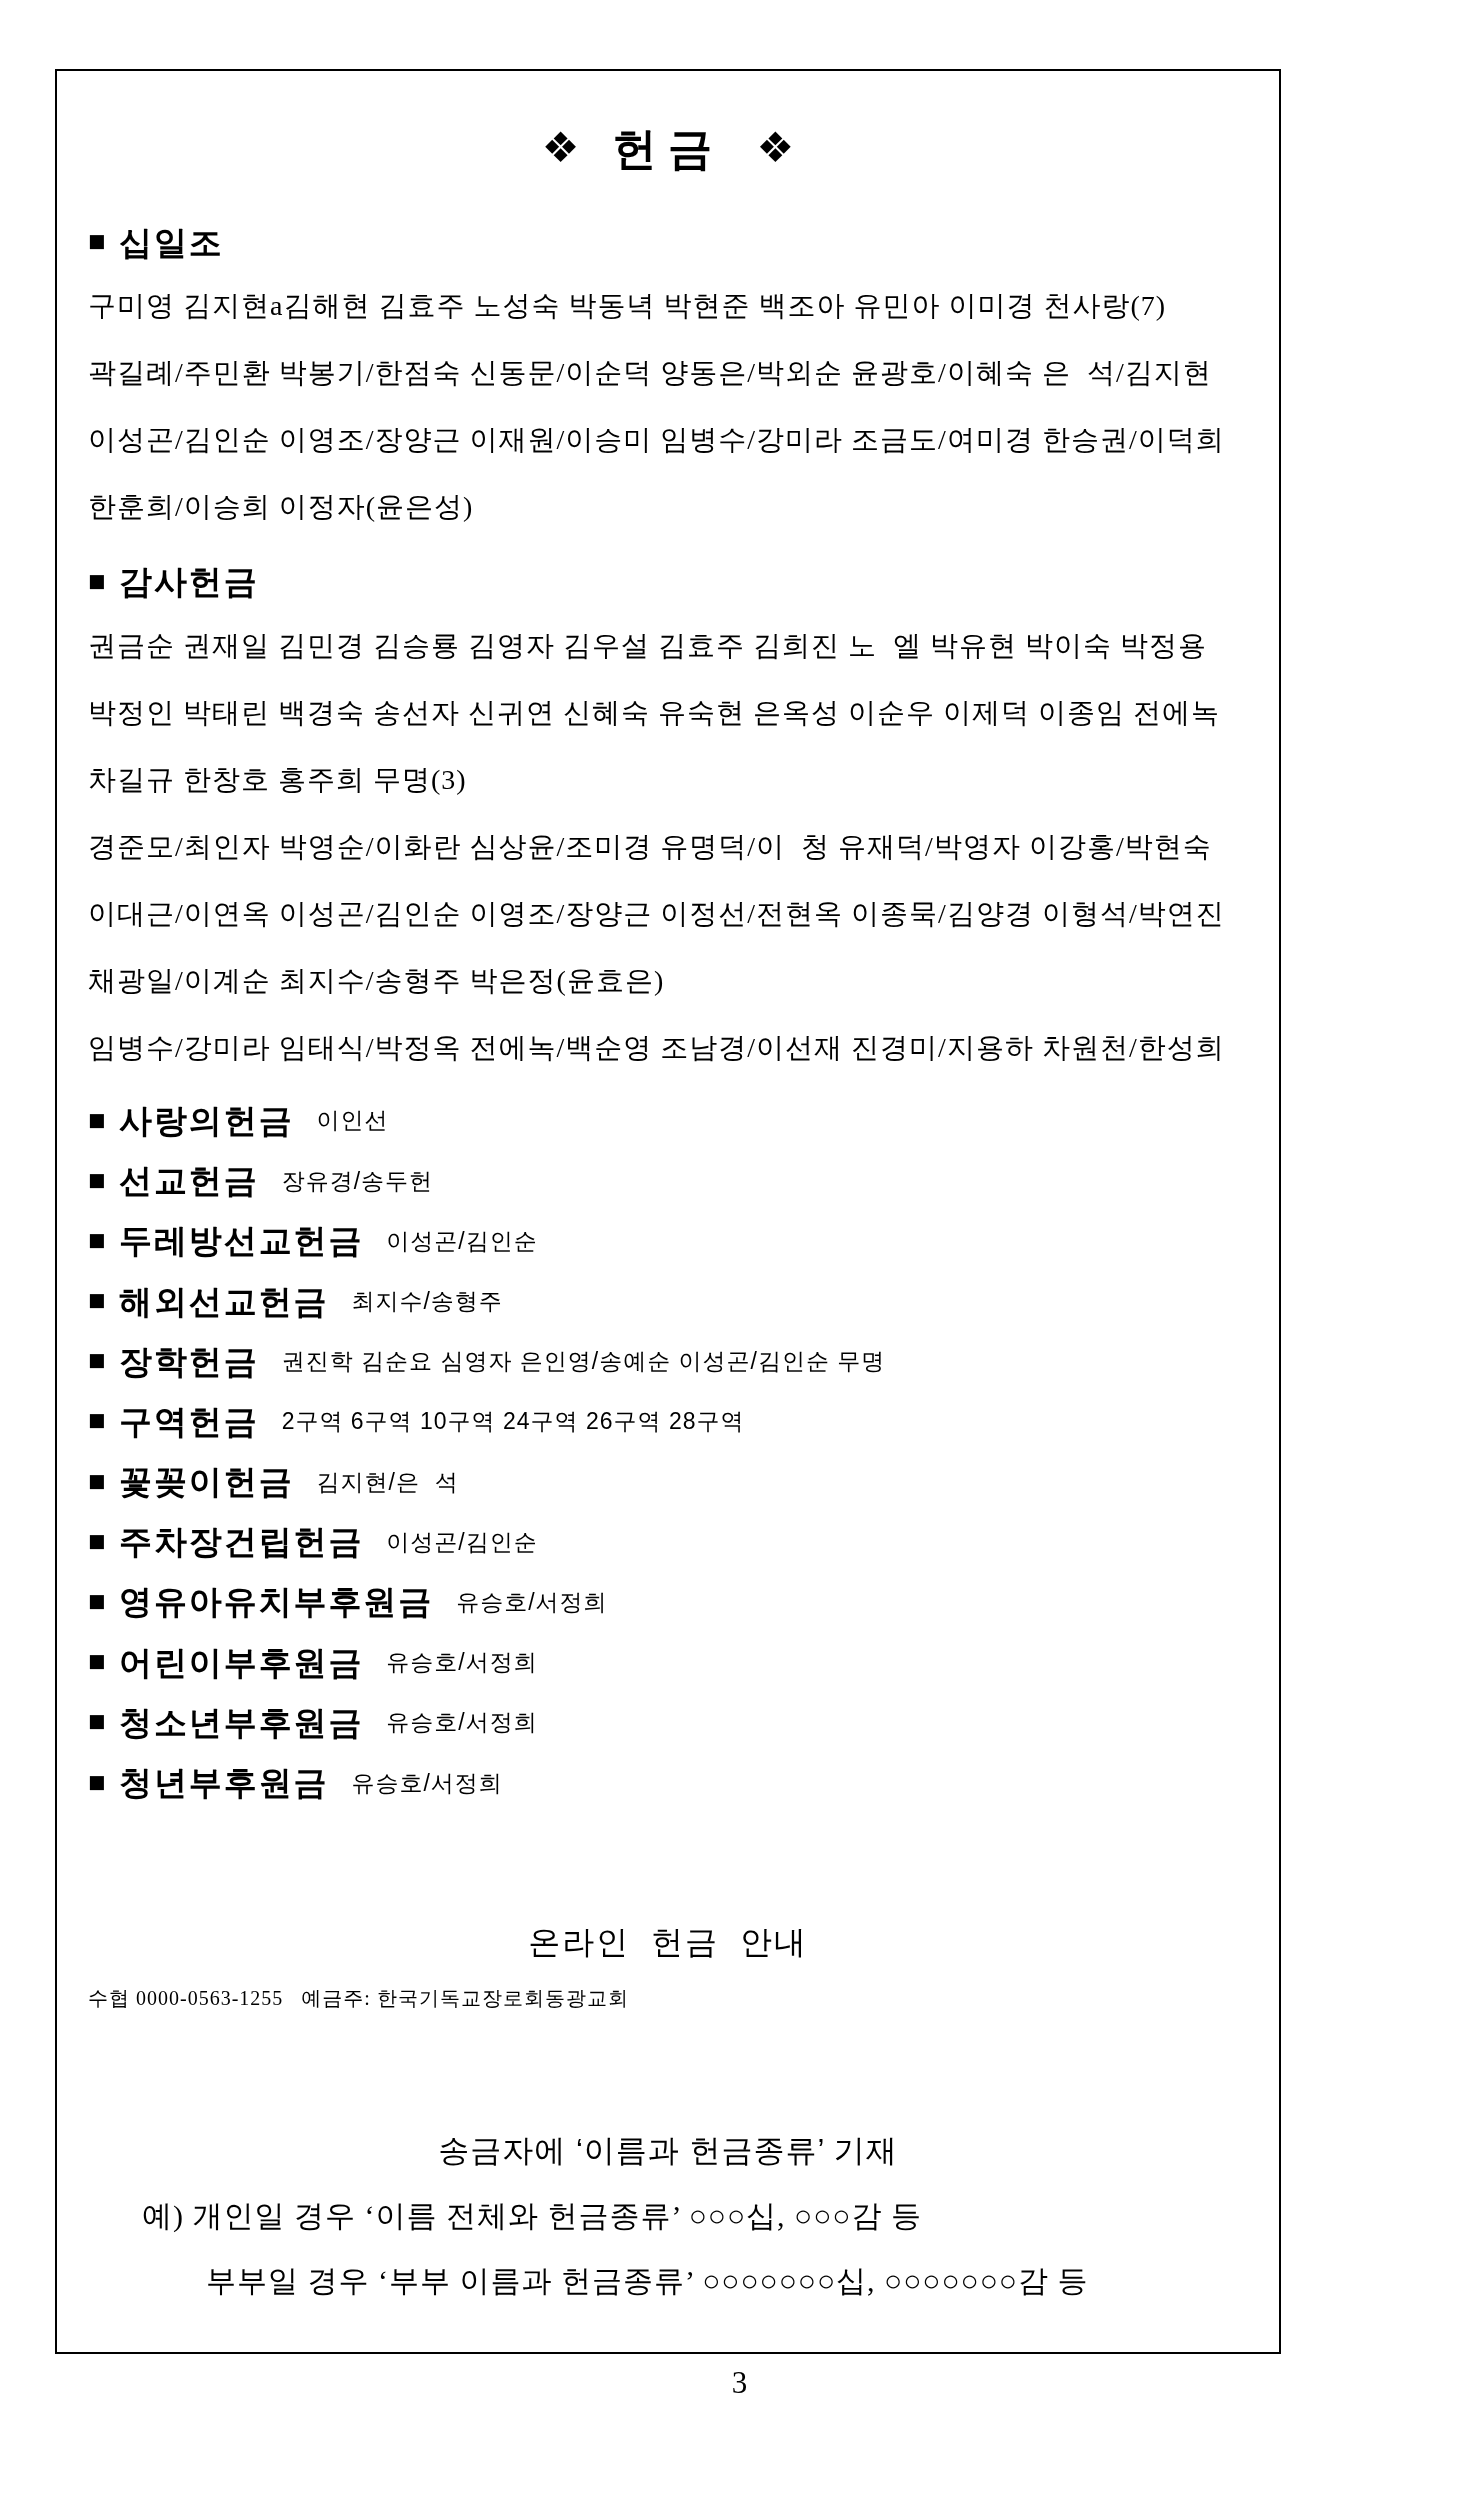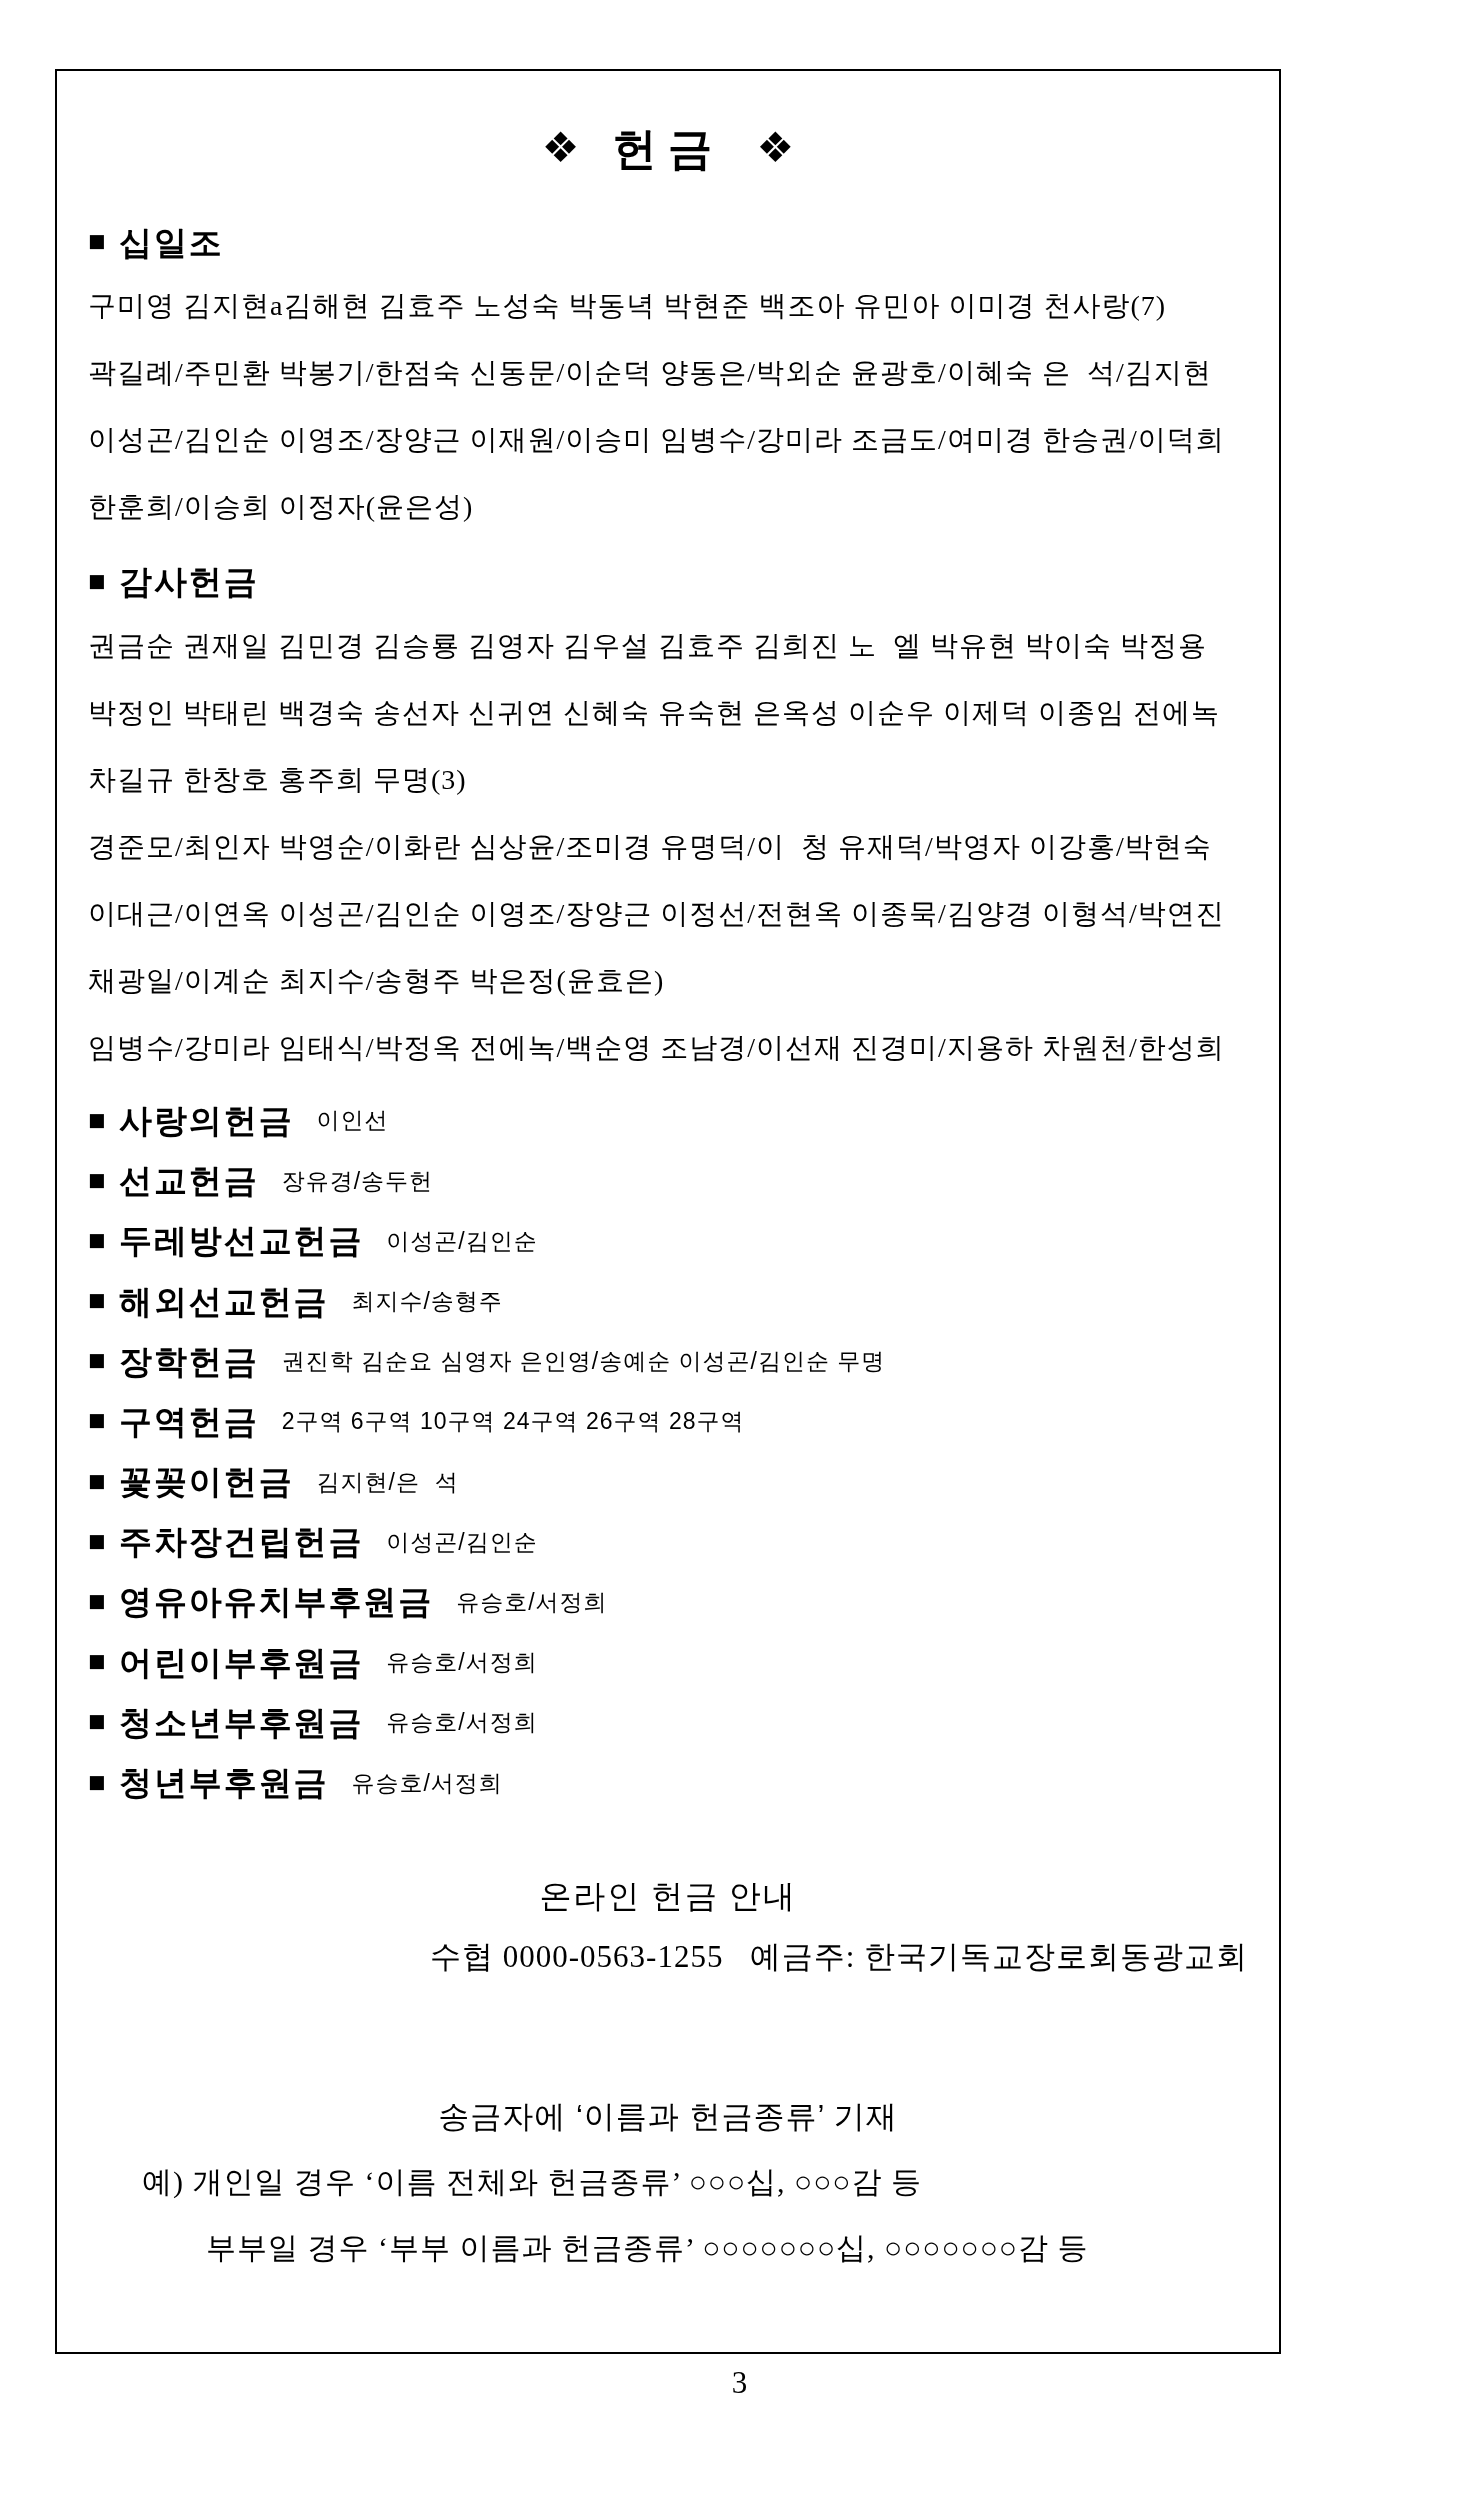--- a/index.html
+++ b/index.html
@@ -35,27 +35,27 @@
     white-space:pre-wrap;
   }
   .row{margin-top:17.3px;}
   .row.gap{margin-top:19px;}
   .inline-names{
     font-family:Liberation Sans, sans-serif;
     font-weight:normal;font-size:23px;margin-left:23px;letter-spacing:1px;
     white-space:pre-wrap;
   }
   .f-title{
-    margin-top:71px;text-align:center;
-    font-family:Liberation Serif, serif;
+    margin-top:119px;text-align:center;
+    font-family:Liberation Mono, monospace;
     font-weight:500;font-size:32px;line-height:1.3;letter-spacing:1.9px;
   }
   .f-bank{
-    margin-top:19px;text-align:right;
-    font-size:31px;line-height:1.3;white-space:pre-wrap;letter-spacing:1px;
+    margin-top:19px;text-align:left;
+    font-size:20px;line-height:1.3;white-space:pre-wrap;letter-spacing:1px;
   }
   .f-note{
     margin-top:120px;text-align:center;
     font-family:"Liberation Sans","DejaVu Sans",sans-serif;
     font-weight:500;font-size:31px;line-height:1.3;letter-spacing:1px;
   }
   .f-ex{font-size:30px;line-height:1.35;margin-top:25px;white-space:pre-wrap;letter-spacing:1px;}
   .f-ex1{padding-left:54px;}
   .f-ex2{padding-left:118px;}
   .pageno{

